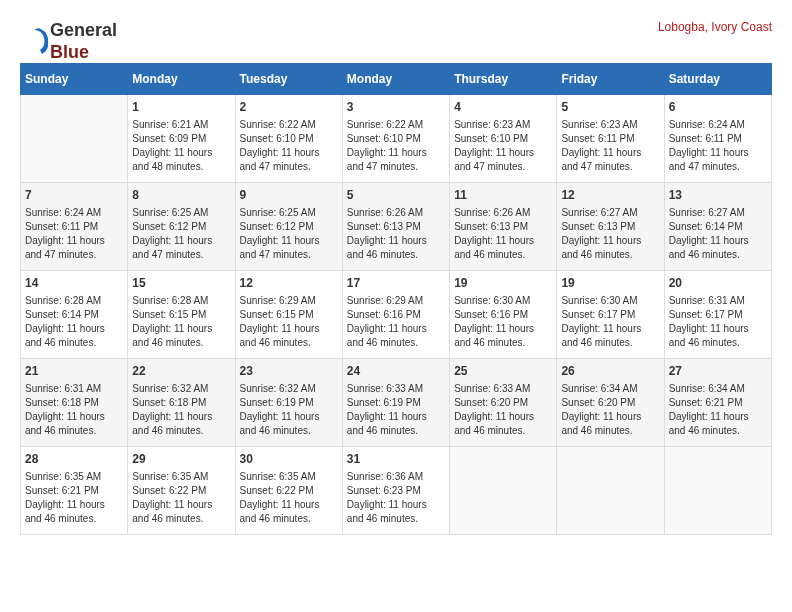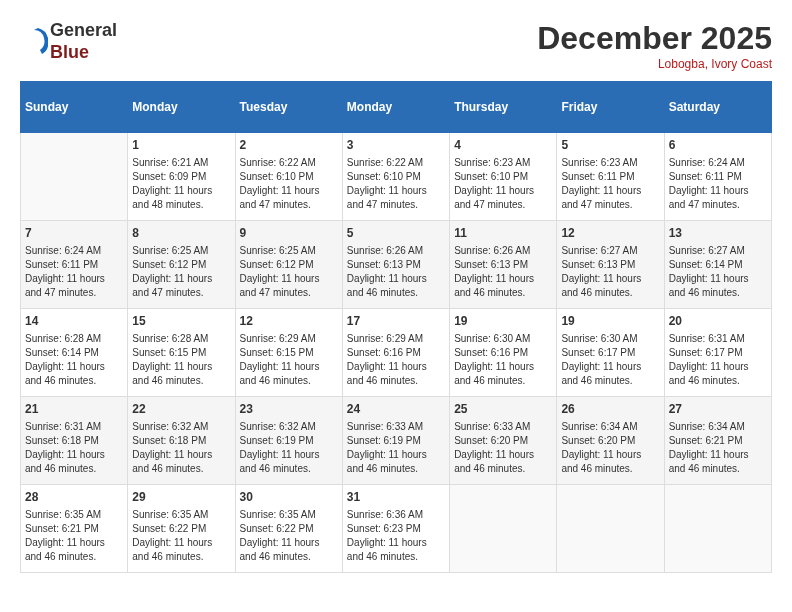--- a/index.html
+++ b/index.html
@@ -7,21 +7,21 @@
       font-family: Arial, sans-serif;
       background: #fff;
       width: 792px;
       min-height: 612px;
       padding: 20px;
     }
     .header {
       display: flex;
       justify-content: space-between;
       align-items: flex-start;
-      margin-bottom: 10px;
+      margin-bottom: 0;
     }
     .logo {
       display: flex;
       align-items: center;
     }
     .logo-text {
       font-size: 18px;
       font-weight: bold;
       line-height: 1.2;
     }
@@ -47,21 +47,21 @@
     table {
       width: 100%;
       border-collapse: collapse;
       font-size: 11px;
     }
     thead tr {
       background-color: #2a6db5;
       color: white;
     }
     thead th {
-      padding: 18px 4px;
+      padding: 8px 4px;
       text-align: left;
       font-weight: bold;
       font-size: 12px;
       border: 1px solid #2a6db5;
     }
     tbody tr {
       border-bottom: 1px solid #ccc;
     }
     tbody td {
       vertical-align: top;
@@ -102,21 +102,20 @@
     <svg class="logo-icon" viewBox="0 0 28 28">
       <path d="M14 2 Q22 2 24 10 L28 10 Q26 2 18 0 Z" fill="#1a6abf"></path>
       <path d="M24 10 Q26 18 20 22 L22 26 Q30 22 28 10 Z" fill="#1a6abf"></path>
     </svg>
     <div class="logo-text">
       <span class="logo-general">General</span><br>
       <span class="logo-blue">Blue</span>
     </div>
   </div>
   <div class="title-block">
-    <div class="month-title">December 2025</div>
     <div class="location">Lobogba, Ivory Coast</div>
   </div>
 </div>
 
 <table>
   <thead>
     <tr>
     <th>Sunday</th>
         <th>Monday</th>
         <th>Tuesday</th>

